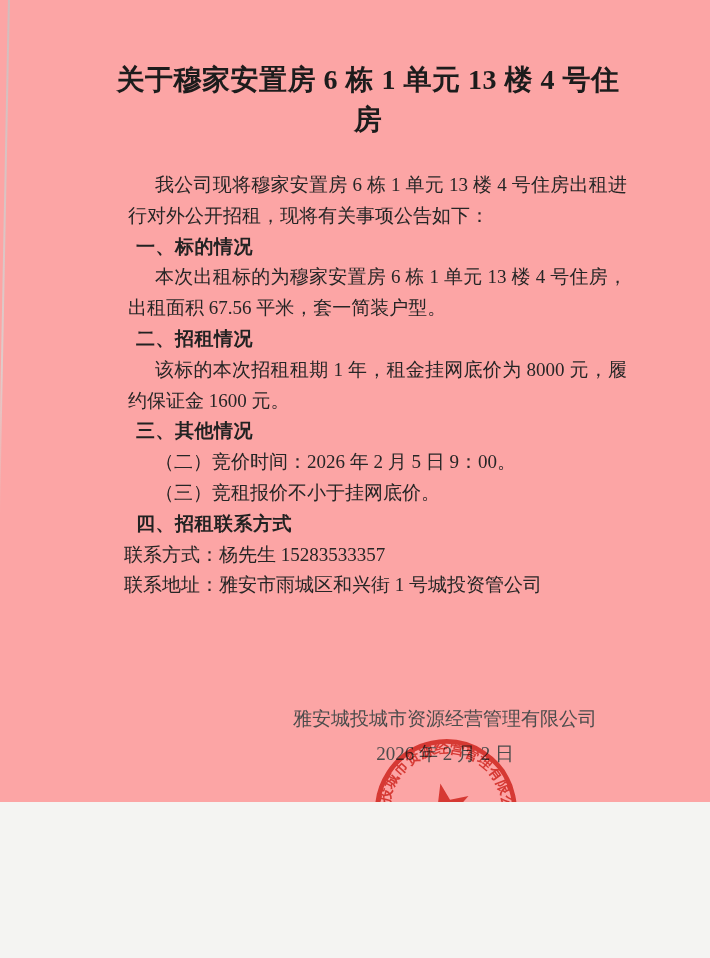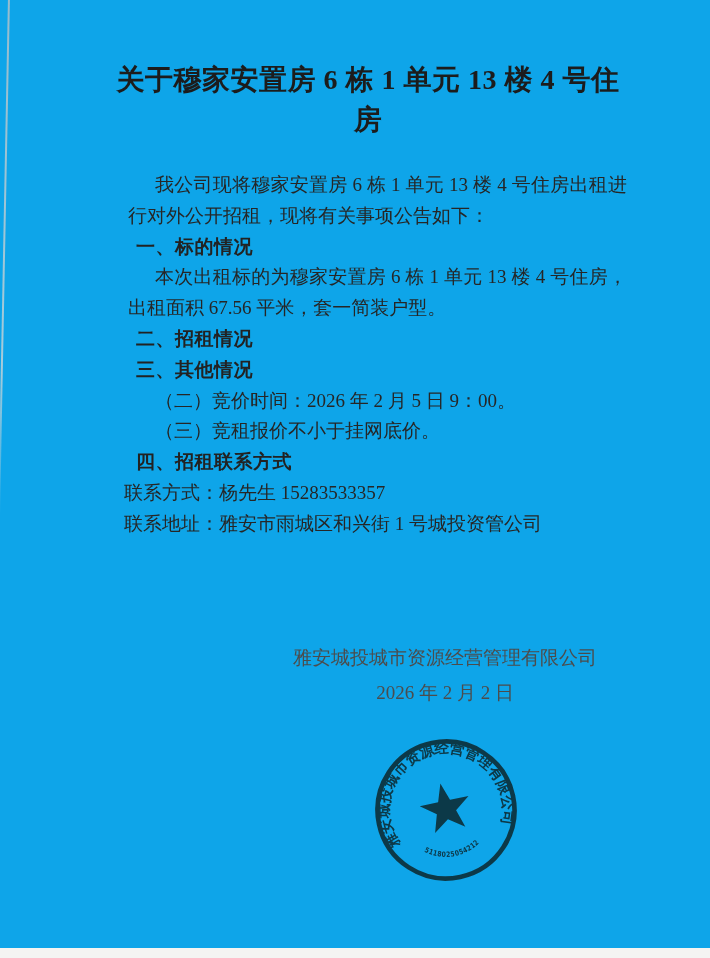--- a/index.html
+++ b/index.html
@@ -3,22 +3,22 @@
 <meta charset="utf-8">
 <style>
   html,body{margin:0;padding:0;}
   body{
     width:710px;height:958px;
     background:#f4f4f2;
     font-family:"Liberation Serif","DejaVu Serif",serif;
   }
   .page{
     position:relative;
-    width:710px;height:948px;
-    background:#0ea5e9;
+    width:710px;height:802px;
+    background:#fca5a5;
     overflow:hidden;
     color:#262626;
   }
   .scan-line{
     position:absolute;left:8px;top:-4px;
     width:2px;height:540px;
     background:linear-gradient(#c4c4c4,#d8d8d6 70%,rgba(216,216,214,0));
     transform:rotate(1.1deg);transform-origin:top center;
     opacity:.75;
   }
@@ -99,20 +99,21 @@
     <h1 class="title">
       <span class="title-line">关于穆家安置房 6 栋 1 单元 13 楼 4 号住房</span>
     </h1>
 
     <p class="para indent">我公司现将穆家安置房 6 栋 1 单元 13 楼 4 号住房出租进行对外公开招租，现将有关事项公告如下：</p>
 
     <h2 class="heading">一、标的情况</h2>
     <p class="para indent">本次出租标的为穆家安置房 6 栋 1 单元 13 楼 4 号住房，出租面积 67.56 平米，套一简装户型。</p>
 
     <h2 class="heading">二、招租情况</h2>
+    <p class="para indent">该标的本次招租租期 1 年，租金挂网底价为 8000 元，履约保证金 1600 元。</p>
 
     <h2 class="heading">三、其他情况</h2>
     <p class="para indent">（二）竞价时间：2026 年 2 月 5 日 9：00。</p>
     <p class="para indent">（三）竞租报价不小于挂网底价。</p>
 
     <h2 class="heading">四、招租联系方式</h2>
     <p class="para contact">联系方式：杨先生 15283533357</p>
     <p class="para contact">联系地址：雅安市雨城区和兴街 1 号城投资管公司</p>
 
     <div class="signature">

